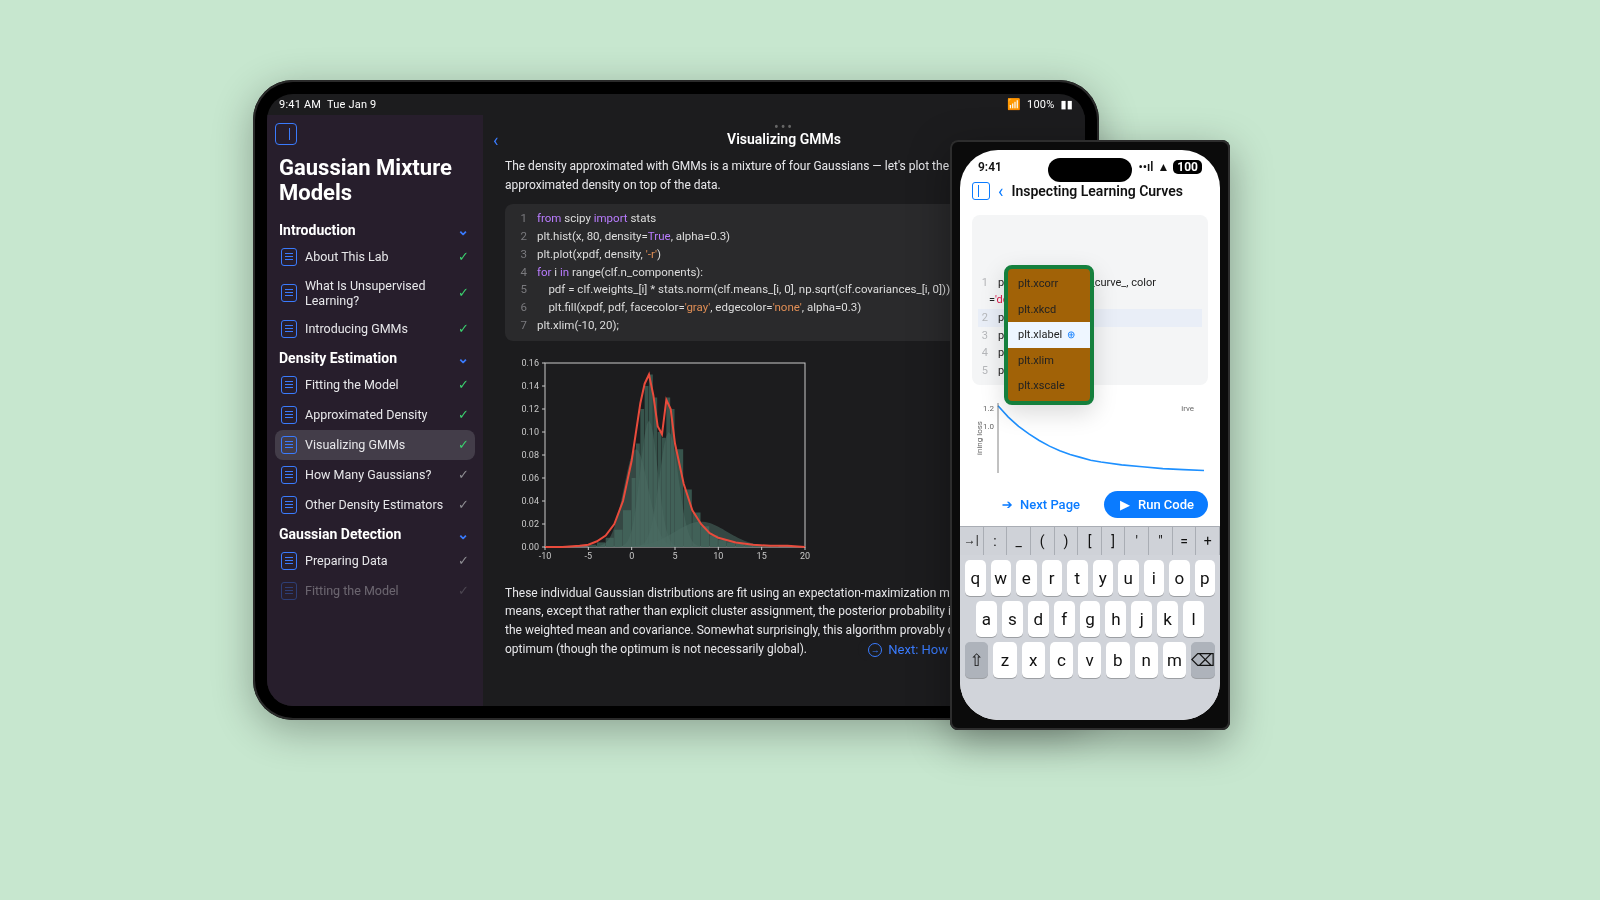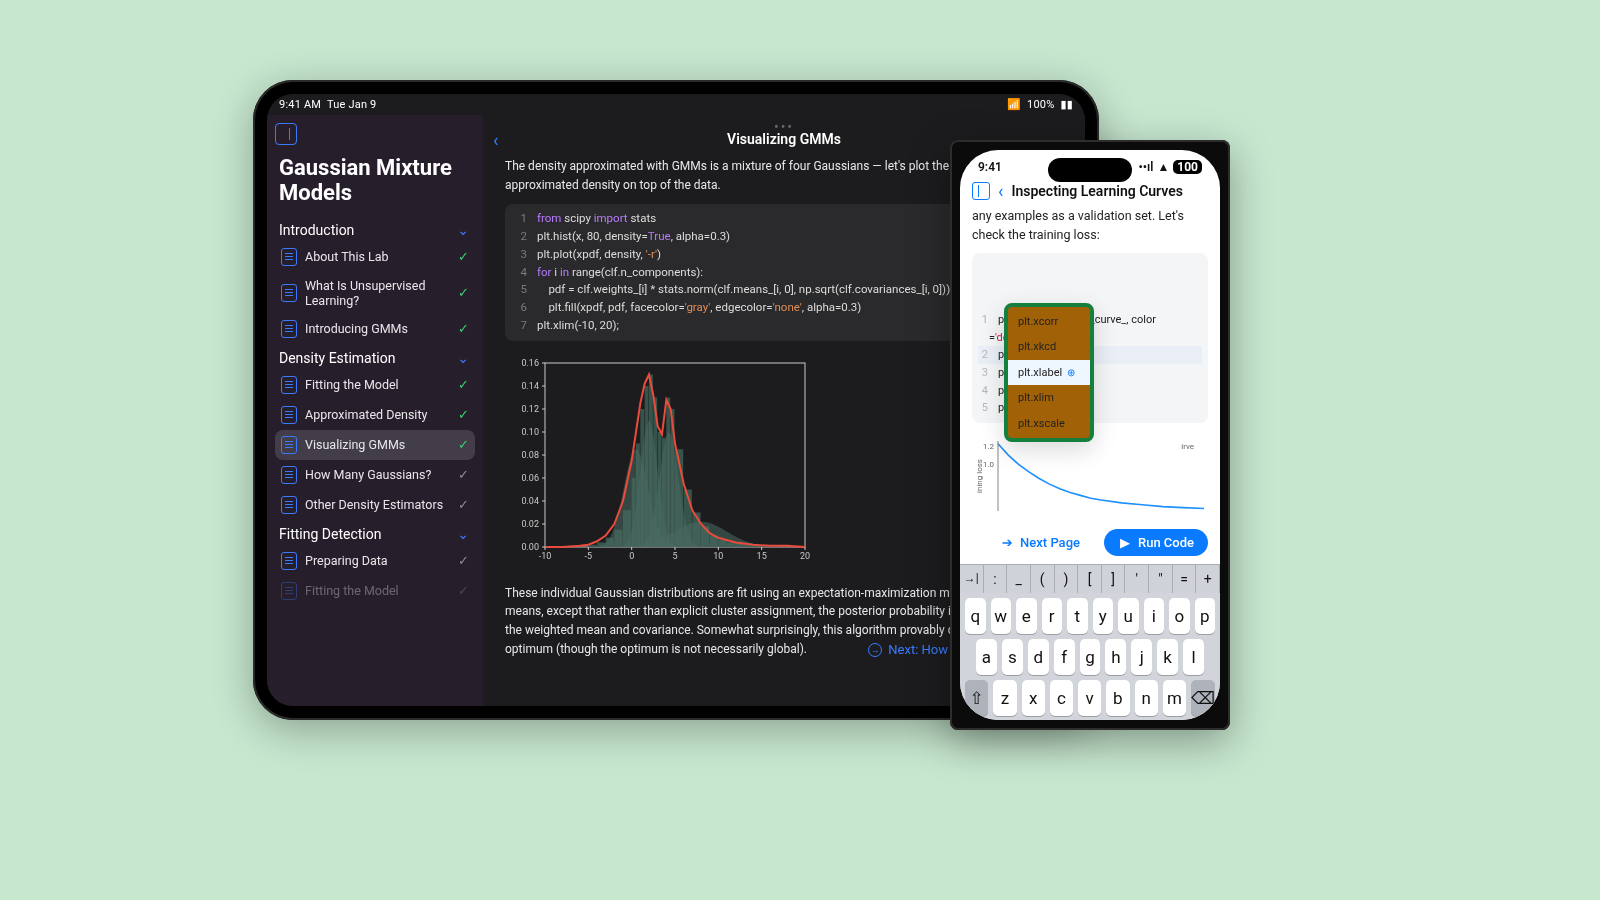--- a/index.html
+++ b/index.html
@@ -15,21 +15,21 @@
   .ipad-status { display:flex; justify-content:space-between; align-items:center; padding:4px 12px; font-size:11px; letter-spacing:.2px; }
   .ipad-status .right { display:flex; gap:6px; align-items:center; }
   .ipad-body { display:flex; height: calc(100% - 20px); }
 
   
   .sidebar { width:216px; flex:none; background:rgba(40,30,46,.92); display:flex; flex-direction:column; padding:8px 8px 0 8px; min-height:0; }
   .side-head { display:flex; align-items:center; gap:8px; margin-bottom:6px; }
   .side-toggle { width:22px; height:22px; border:1.5px solid #3a7bfd; border-radius:4px; display:flex; align-items:center; justify-content:center; }
   .side-toggle::before{content:"";width:6px;height:12px;border-right:1.5px solid #3a7bfd;}
   .side-title { font-size:22px; font-weight:700; line-height:1.15; margin:4px 4px 10px 4px; }
-  .section-row { display:flex; align-items:center; justify-content:space-between; padding:6px 6px 4px 4px; font-weight:400; font-size:14px; cursor:default;}
+  .section-row { display:flex; align-items:center; justify-content:space-between; padding:6px 6px 4px 4px; font-weight:700; font-size:14px; cursor:default;}
   .chev { color:#3a7bfd; font-size:14px; }
   .item { display:flex; align-items:center; gap:8px; padding:6px 6px; border-radius:8px; font-size:12.5px; color:#e7e7ea; cursor:pointer;}
   .item.selected { background: rgba(120,120,130,.35); }
   .item .doc-ic { width:16px; height:18px; border:1.5px solid #3a7bfd; border-radius:3px; flex:none; position:relative;}
   .item .doc-ic::before{content:"";position:absolute;left:3px;top:4px;right:3px;height:1.5px;background:#3a7bfd;box-shadow:0 3px 0 #3a7bfd,0 6px 0 #3a7bfd;}
   .item .lbl{flex:1;}
   .item .chk{color:#3bd16f;font-size:13px}
   .item .chk.ghost{color:#8e8e93}
   .sidebar .list{flex:1;overflow:hidden}
   .sidebar .fade-item{opacity:.35}
@@ -162,21 +162,21 @@
               <span class="doc-ic"></span>
         <span class="lbl">How Many Gaussians?</span>
         <span class="chk ghost">✓</span>
             </div>
             <div class="item">
               <span class="doc-ic"></span>
         <span class="lbl">Other Density Estimators</span>
         <span class="chk ghost">✓</span>
             </div>
             <div class="section-row">
-              <span>Fitting Detection</span>
+              <span>Gaussian Detection</span>
               <span class="chev">⌄</span>
             </div>
             <div class="item">
               <span class="doc-ic"></span>
         <span class="lbl">Preparing Data</span>
         <span class="chk ghost">✓</span>
             </div>
             <div class="item fade-item">
               <span class="doc-ic"></span>
         <span class="lbl">Fitting the Model</span>
@@ -293,21 +293,20 @@
       <span>••ıl</span>
       <span>▲</span>
       <span class="batt">100</span>
     </span>
   </div>
   <div class="ph-nav">
     <span class="tg"></span>
     <span class="bk">‹</span>
     <span class="ttl">Inspecting Learning Curves</span>
   </div>
-  <div class="ph-body">any examples as a validation set. Let's check the training loss:</div>
   <div class="ph-body">
     <div class="ph-code" id="ph-code">
       <div class="popup" id="ac-pop"><div class="">plt.xcorr</div><div class="">plt.xkcd</div><div class="sel">plt.xlabel <span class="pin">⊕</span></div><div class="">plt.xlim</div><div class="">plt.xscale</div></div>
     <div class=""><span class="ln">1</span>plt.plot(model.loss_curve_, color
     =<span class="pstr">'dodgerblue'</span>)</div><div class="sel"><span class="ln">2</span>plt.x<span style="background:#cfe3ff">(</span><span class="pstr">'Epoch'</span>)</div><div class=""><span class="ln">3</span>plt.y           g loss')</div><div class=""><span class="ln">4</span>plt.t           Curve')</div><div class=""><span class="ln">5</span>plt.s</div></div>
     <svg id="ph-chart" class="ph-chart" width="236" height="80">
           <path d="M 26 8.813127930341594 L 36.3 20.065639651707954 L 46.6 29.442732752846617 L 56.9 36.94440723375753 L 67.2 43.508372404554585 L 77.5 49.134628265237765 L 87.8 53.82317481580709 L 98.1 57.57401205626256 L 108.4 60.38713998660415 L 118.7 63.20026791694574 L 129 65.07568653717347 L 149.6 67.88881446751506 L 170.2 69.7642330877428 L 190.8 71.63965170797051 L 211.4 72.57736101808439 L 232 73.51507032819825" fill="none" stroke="#1e90ff" stroke-width="1.6"></path>
           <line x1="26" y1="6" x2="26" y2="76" stroke="#666" stroke-width="0.8"></line>
           <text x="22" y="32.44273275284662" text-anchor="end" font-size="8" fill="#666">1.0</text>
           <text x="22" y="13.688546550569328" text-anchor="end" font-size="8" fill="#666">1.2</text>

